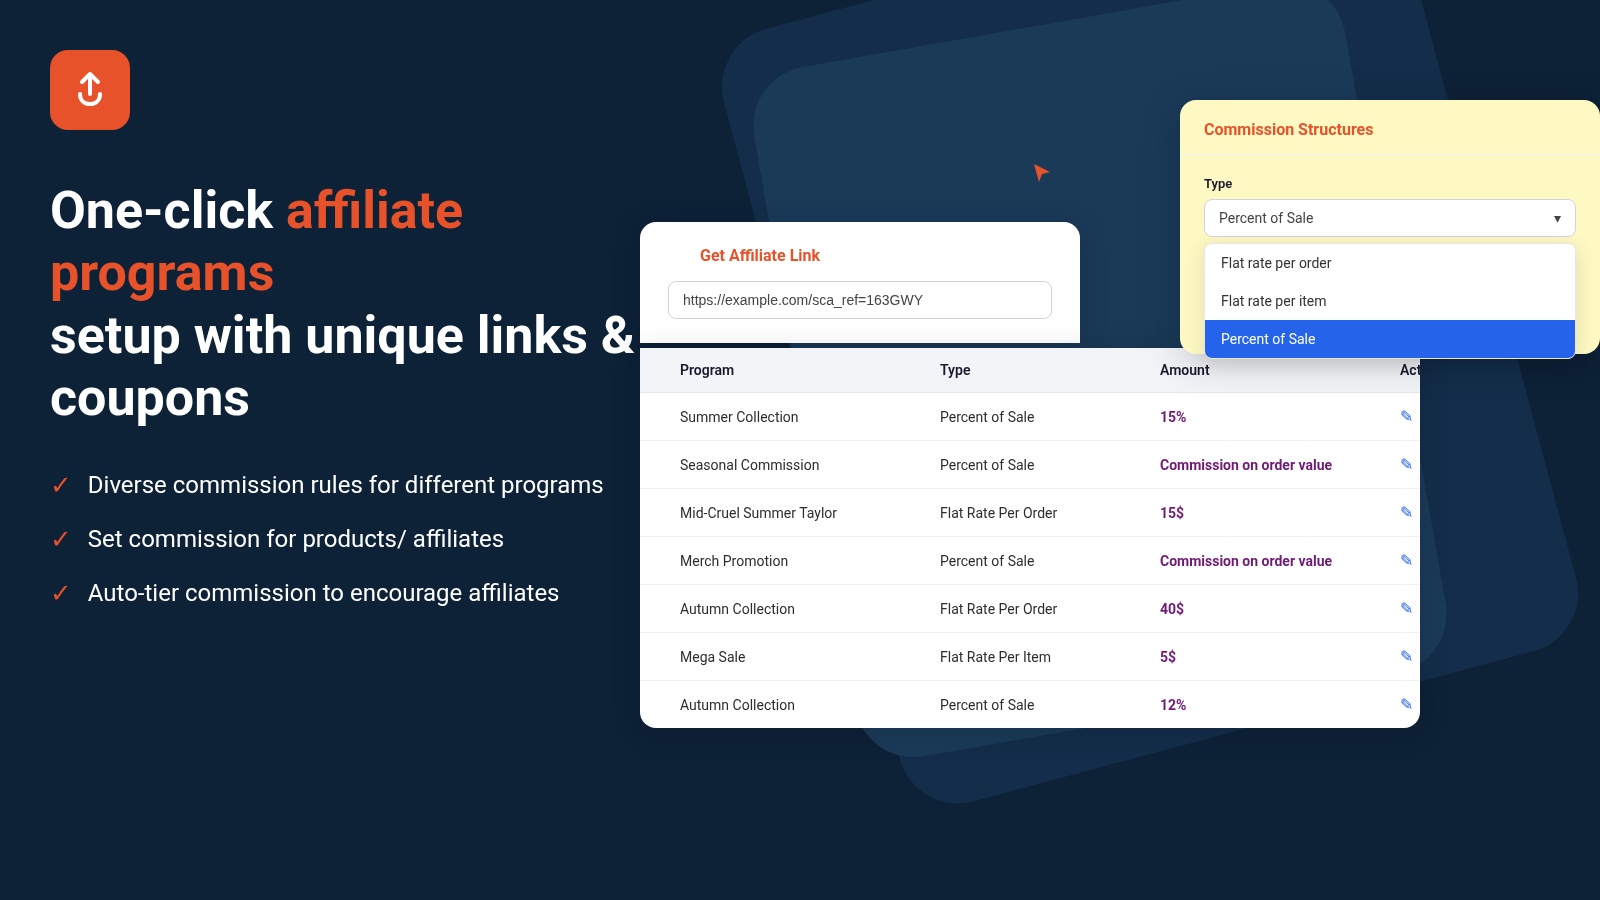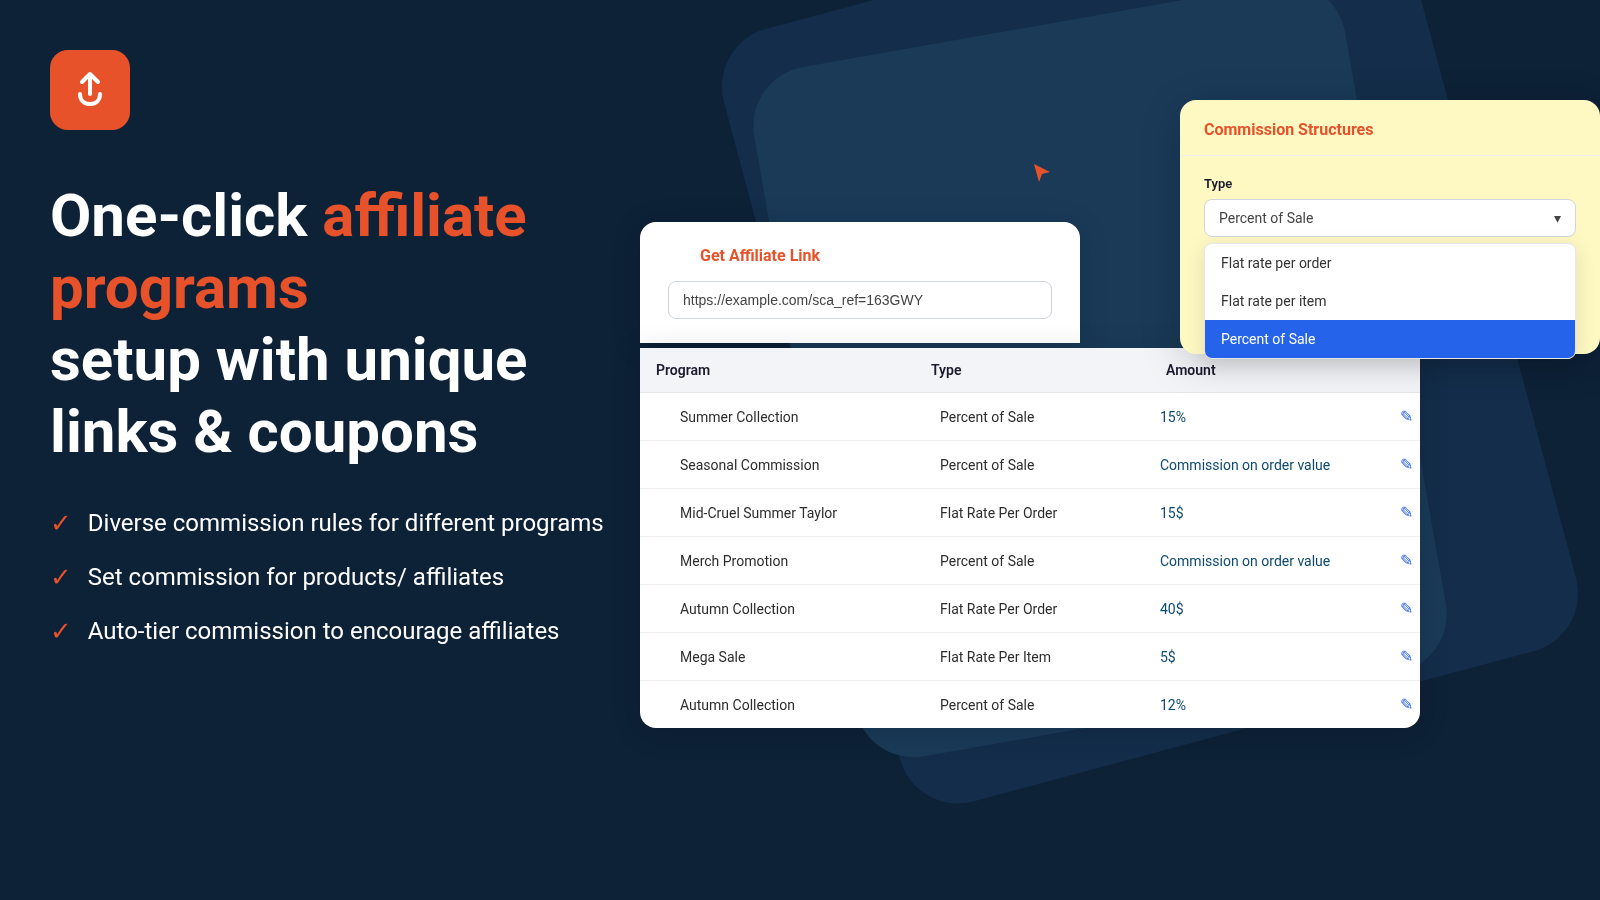--- a/index.html
+++ b/index.html
@@ -56,21 +56,21 @@
       justify-content: center;
       margin-bottom: 50px;
     }
 
     .logo svg {
       width: 48px;
       height: 48px;
     }
 
     .headline {
-      font-size: 60px;
+      font-size: 52px;
       font-weight: 700;
       color: #ffffff;
       line-height: 1.2;
       margin-bottom: 40px;
     }
 
     .headline .accent {
       color: #e8522a;
     }
 
@@ -145,23 +145,22 @@
       background: #ffffff;
       border-radius: 0 0 16px 16px;
       overflow: hidden;
       box-shadow: 0 4px 30px rgba(0,0,0,0.15);
     }
 
     .table-header {
       display: grid;
       grid-template-columns: 260px 220px 240px 140px;
       background: #f2f4f7;
-      padding: 14px 16px;
+      padding: 14px 40px;
       border-bottom: 1px solid #e5e7eb;
-      gap: 15px;
     }
 
     .table-header-cell {
       font-size: 14px;
       font-weight: 600;
       color: #1a1a2e;
     }
 
     .table-row {
       display: grid;
@@ -174,22 +173,22 @@
     .table-row:last-child {
       border-bottom: none;
     }
 
     .table-cell {
       font-size: 14px;
       color: #2d2d2d;
     }
 
     .amount-green {
-      color: #0c4a6e;
-      font-weight: 400;
+      color: #701a75;
+      font-weight: 700;
     }
 
     .actions {
       display: flex;
       align-items: center;
       gap: 10px;
     }
 
     .action-icon {
       font-size: 16px;

